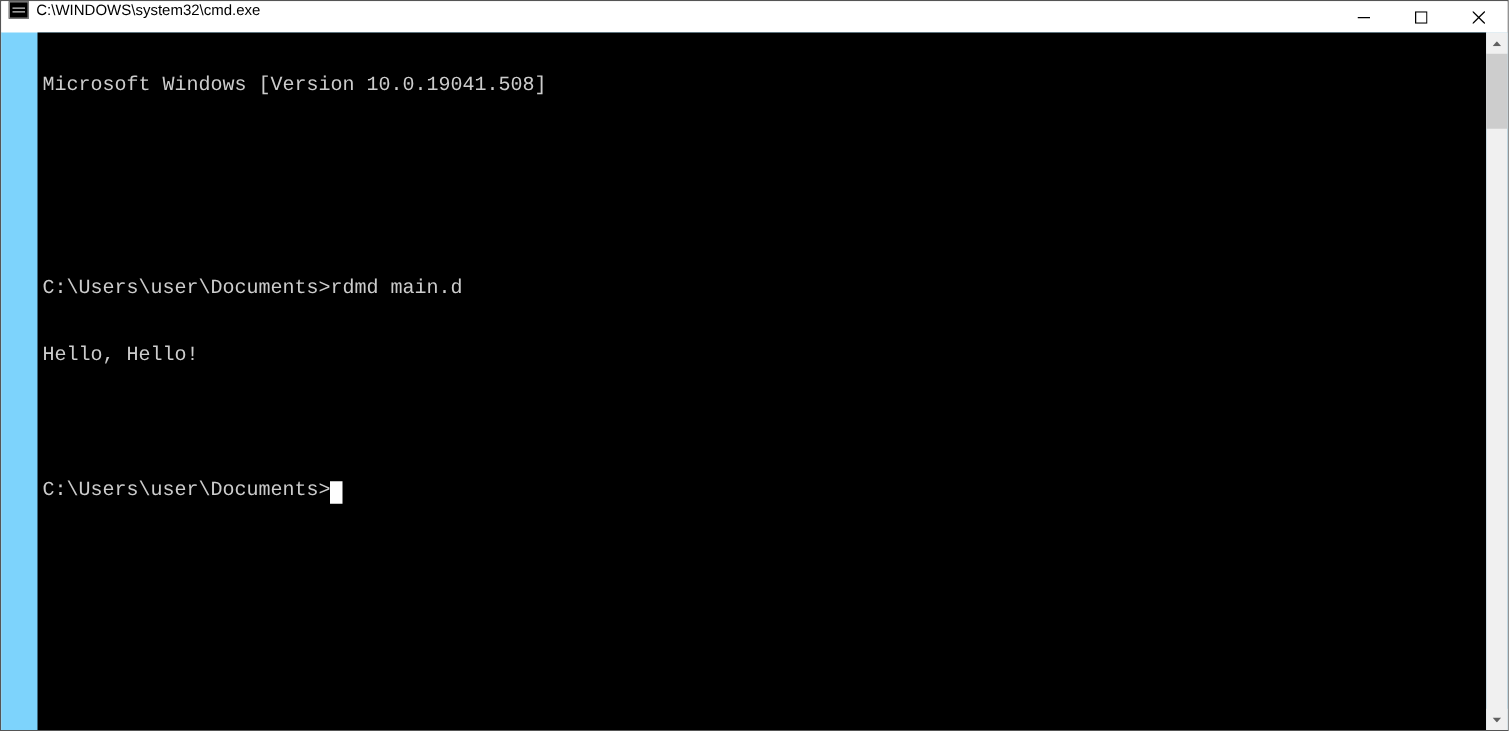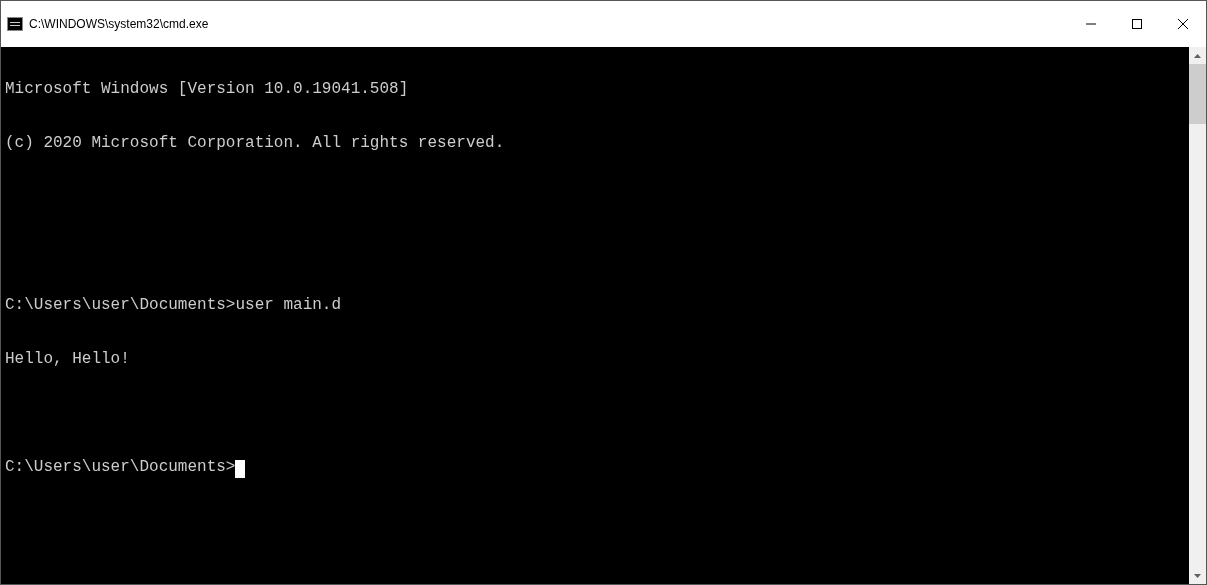--- a/index.html
+++ b/index.html
@@ -11,24 +11,24 @@
     overflow: hidden;
   }
   .window {
     width: 1207px; height: 585px;
     border: 1px solid #555;
     background: #fff;
     display: flex;
     flex-direction: column;
   }
   .titlebar {
-    height: 46px;
+    height: 25px;
     background: #ffffff;
     display: flex;
-    align-items: center;
+    align-items: flex-start;
     justify-content: space-between;
     user-select: none;
   }
   .titlebar-left {
     display: flex;
     align-items: center;
     padding-left: 6px;
     gap: 6px;
   }
   .app-icon {
@@ -62,20 +62,21 @@
     align-items: center;
     justify-content: center;
     color: #000;
   }
   .tctrl svg { display: block; }
   .client {
     flex: 1;
     display: flex;
     background: #7dd3fc;
     min-height: 0;
+    padding-left: 29px;
   }
   .terminal {
     flex: 1;
     background: #000;
     color: #cccccc;
     font-family: Consolas, "Courier New", monospace;
     font-size: 16px;
     line-height: 27px;
     padding: 2px 0 0 4px;
     white-space: pre;
@@ -138,24 +139,23 @@
             <line x1="0" y1="0" x2="10" y2="10" stroke="#000" stroke-width="1"></line>
             <line x1="10" y1="0" x2="0" y2="10" stroke="#000" stroke-width="1"></line>
           </svg>
       </div>
     </div>
   </div>
 
   <div class="client">
     <div class="terminal">
 <div class="line"><span class="out">Microsoft Windows [Version 10.0.19041.508]</span></div>
-<div class="line"><span class="out">(c) 2020 Microsoft Corporation. All rights reserved.</span></div>
 <div class="blank"></div>
 <div class="blank"></div>
-<div class="line"><span class="prompt">C:\Users\user\Documents&gt;</span><span class="cmd">user main.d</span></div>
+<div class="line"><span class="prompt">C:\Users\user\Documents&gt;</span><span class="cmd">rdmd main.d</span></div>
 <div class="line"><span class="out">Hello, Hello!</span></div>
 <div class="blank"></div>
 <div class="line"><span class="prompt">C:\Users\user\Documents&gt;</span><span class="cursor"></span></div>
     </div>
 
     <div class="scrollbar">
       <div class="scroll-btn top">
         <svg width="7" height="4" viewBox="0 0 7 4">
             <polygon points="3.5,0 7,4 0,4" fill="#606060"></polygon>
           </svg>

